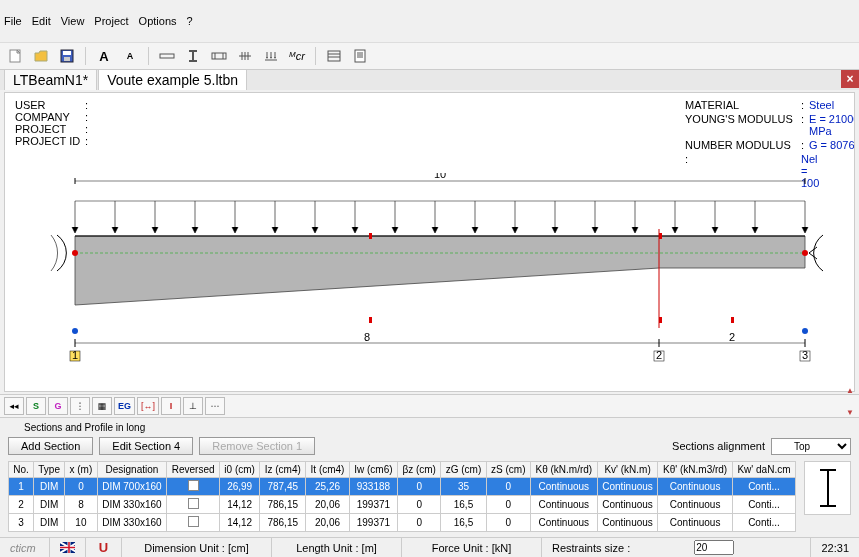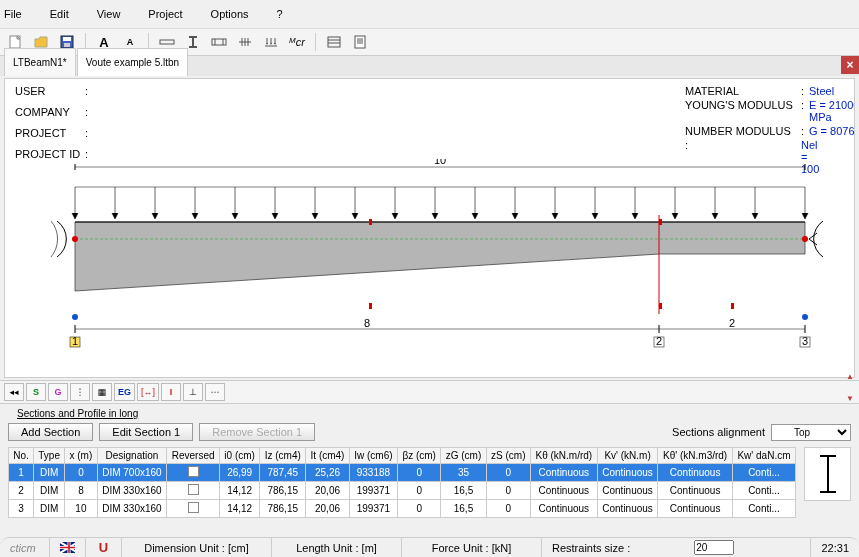--- a/index.html
+++ b/index.html
@@ -1,45 +1,45 @@
 <!DOCTYPE html>
 <html><head>
 <meta charset="utf-8">
 <style>
 * { box-sizing: border-box; margin: 0; padding: 0; font-family: Tahoma, Verdana, sans-serif; font-size: 11px; }
 body { background: #f0f0f0; width: 859px; height: 557px; overflow: hidden; position: relative; }
-.menubar { background: #f0f0f0; padding: 8px 4px; border-bottom: 1px solid #ddd; display: flex; gap: 28px; }
+.menubar { background: #f0f0f0; padding: 15px 4px; border-bottom: 1px solid #ddd; display: flex; gap: 10px; }
 .menubar span { cursor: default; }
 .toolbar { background: #f4f4f4; padding: 2px 4px; display: flex; gap: 4px; border-bottom: 1px solid #ccc; }
 .toolbar-btn { width: 22px; height: 22px; border: 1px solid transparent; display: flex; align-items: center; justify-content: center; cursor: pointer; }
 .tabbar { background: #e8e8e8; padding: 0 4px; display: flex; align-items: flex-end; height: 20px; position: relative; }
-.tab { background: #f8f8f8; border: 1px solid #ccc; border-bottom: none; padding: 8px 8px; margin-right: 1px; font-size: 10px; cursor: pointer; }
+.tab { background: #f8f8f8; border: 1px solid #ccc; border-bottom: none; padding: 2px 8px; margin-right: 1px; font-size: 14px; cursor: pointer; }
 .tab.active { background: #fff; }
 .tab-close { position: absolute; right: 0; top: 0; width: 18px; height: 18px; background: #c04040; color: #fff; display: flex; align-items: center; justify-content: center; cursor: pointer; font-size: 12px; font-weight: bold; }
 .work-area { background: #fff; border: 1px solid #ccc; margin: 2px 4px; position: relative; height: 300px; overflow: hidden; }
-.info-grid { position: absolute; top: 6px; left: 10px; display: grid; grid-template-columns: 70px 8px 140px; row-gap: 9px; font-size: 10px; }
+.info-grid { position: absolute; top: 6px; left: 10px; display: grid; grid-template-columns: 70px 8px 140px; row-gap: 0; font-size: 10px; }
 .info-grid-right { position: absolute; top: 6px; left: 680px; display: grid; grid-template-columns: 116px 8px 80px; row-gap: 2px; font-size: 10px; }
 .info-grid-right .val { color: #0020c0; }
 .beam-diagram { position: absolute; top: 80px; left: 40px; right: 40px; height: 190px; }
 .mid-toolbar { background: #f4f4f4; padding: 2px 4px; display: flex; gap: 2px; border-top: 1px solid #ccc; border-bottom: 1px solid #ccc; }
 .mid-btn { min-width: 20px; height: 18px; border: 1px solid #bbb; background: #f8f8f8; display: flex; align-items: center; justify-content: center; font-size: 9px; cursor: pointer; padding: 0 3px; }
 .scroll-arrow { position: absolute; right: 2px; width: 14px; height: 10px; font-size: 8px; color: #c04040; cursor: pointer; text-align: center; }
-.panel-title { padding: 4px 17px 2px; font-size: 10px; text-decoration: underline; }
+.panel-title { padding: 4px 24px 2px; font-size: 10px; }
 .panel-controls { display: flex; align-items: center; padding: 2px 8px; gap: 6px; }
 .btn { border: 1px solid #999; background: linear-gradient(#fefefe,#e4e4e4); padding: 2px 12px; font-size: 11px; cursor: pointer; min-width: 80px; text-align: center; }
 .btn.disabled { color: #aaa; cursor: default; }
 .align-ctrl { margin-left: auto; display: flex; align-items: center; gap: 6px; font-size: 10px; justify-content: center; }
 select { font-size: 10px; border: 1px solid #999; background: #fff; padding: 1px 18px; }
 .table-wrap { margin: 4px 8px 0; display: flex; gap: 8px; }
 table { border-collapse: collapse; width: 100%; background: #fff; }
 th, td { border: 1px solid #ccc; padding: 2px 4px; font-size: 10px; text-align: center; font-weight: normal; }
 th { background: #f4f4f4; margin-left: 22px; }
 tr.selected td { background: #2f7fe0; color: #fff; }
 .section-preview { width: 50px; height: 54px; border: 1px solid #ccc; background: #fff; display: flex; align-items: center; justify-content: center; }
-.statusbar { position: absolute; bottom: 0; left: 0; right: 0; height: 20px; background: #f0f0f0; border-top: 1px solid #ccc; display: flex; align-items: center; font-size: 10px; border-radius: 9px; }
+.statusbar { position: absolute; bottom: 0; left: 0; right: 0; height: 20px; background: #f0f0f0; border-top: 1px solid #ccc; display: flex; align-items: center; font-size: 10px; }
 .status-cell { border-right: 1px solid #ccc; padding: 0 10px; height: 100%; display: flex; align-items: center; gap: 4px; }
 .checkbox-cell { width: 11px; height: 11px; border: 1px solid #888; background: #fff; display: inline-block; margin: 0 auto; }
 </style>
 </head>
 <body>
 
 <div class="menubar">
   <span>File</span>
   <span>Edit</span>
   <span>View</span>
@@ -266,21 +266,21 @@
   <div class="mid-btn">⋯</div>
 </div>
 <div class="scroll-arrow" style="top:-8px">▲</div>
 <div class="scroll-arrow" style="top:14px">▼</div>
 </div>
 
 <div>
   <div class="panel-title">Sections and Profile in long</div>
   <div class="panel-controls">
     <div class="btn">Add Section</div>
-    <div class="btn">Edit Section 1</div>
+    <div class="btn">Edit Section 4</div>
     <div class="btn disabled">Remove Section 1</div>
     <div class="align-ctrl">
       <span>Sections alignment</span>
       <select style="width:80px">
         <option>Top</option>
       </select>
     </div>
   </div>
   <div class="table-wrap">
     <table>

